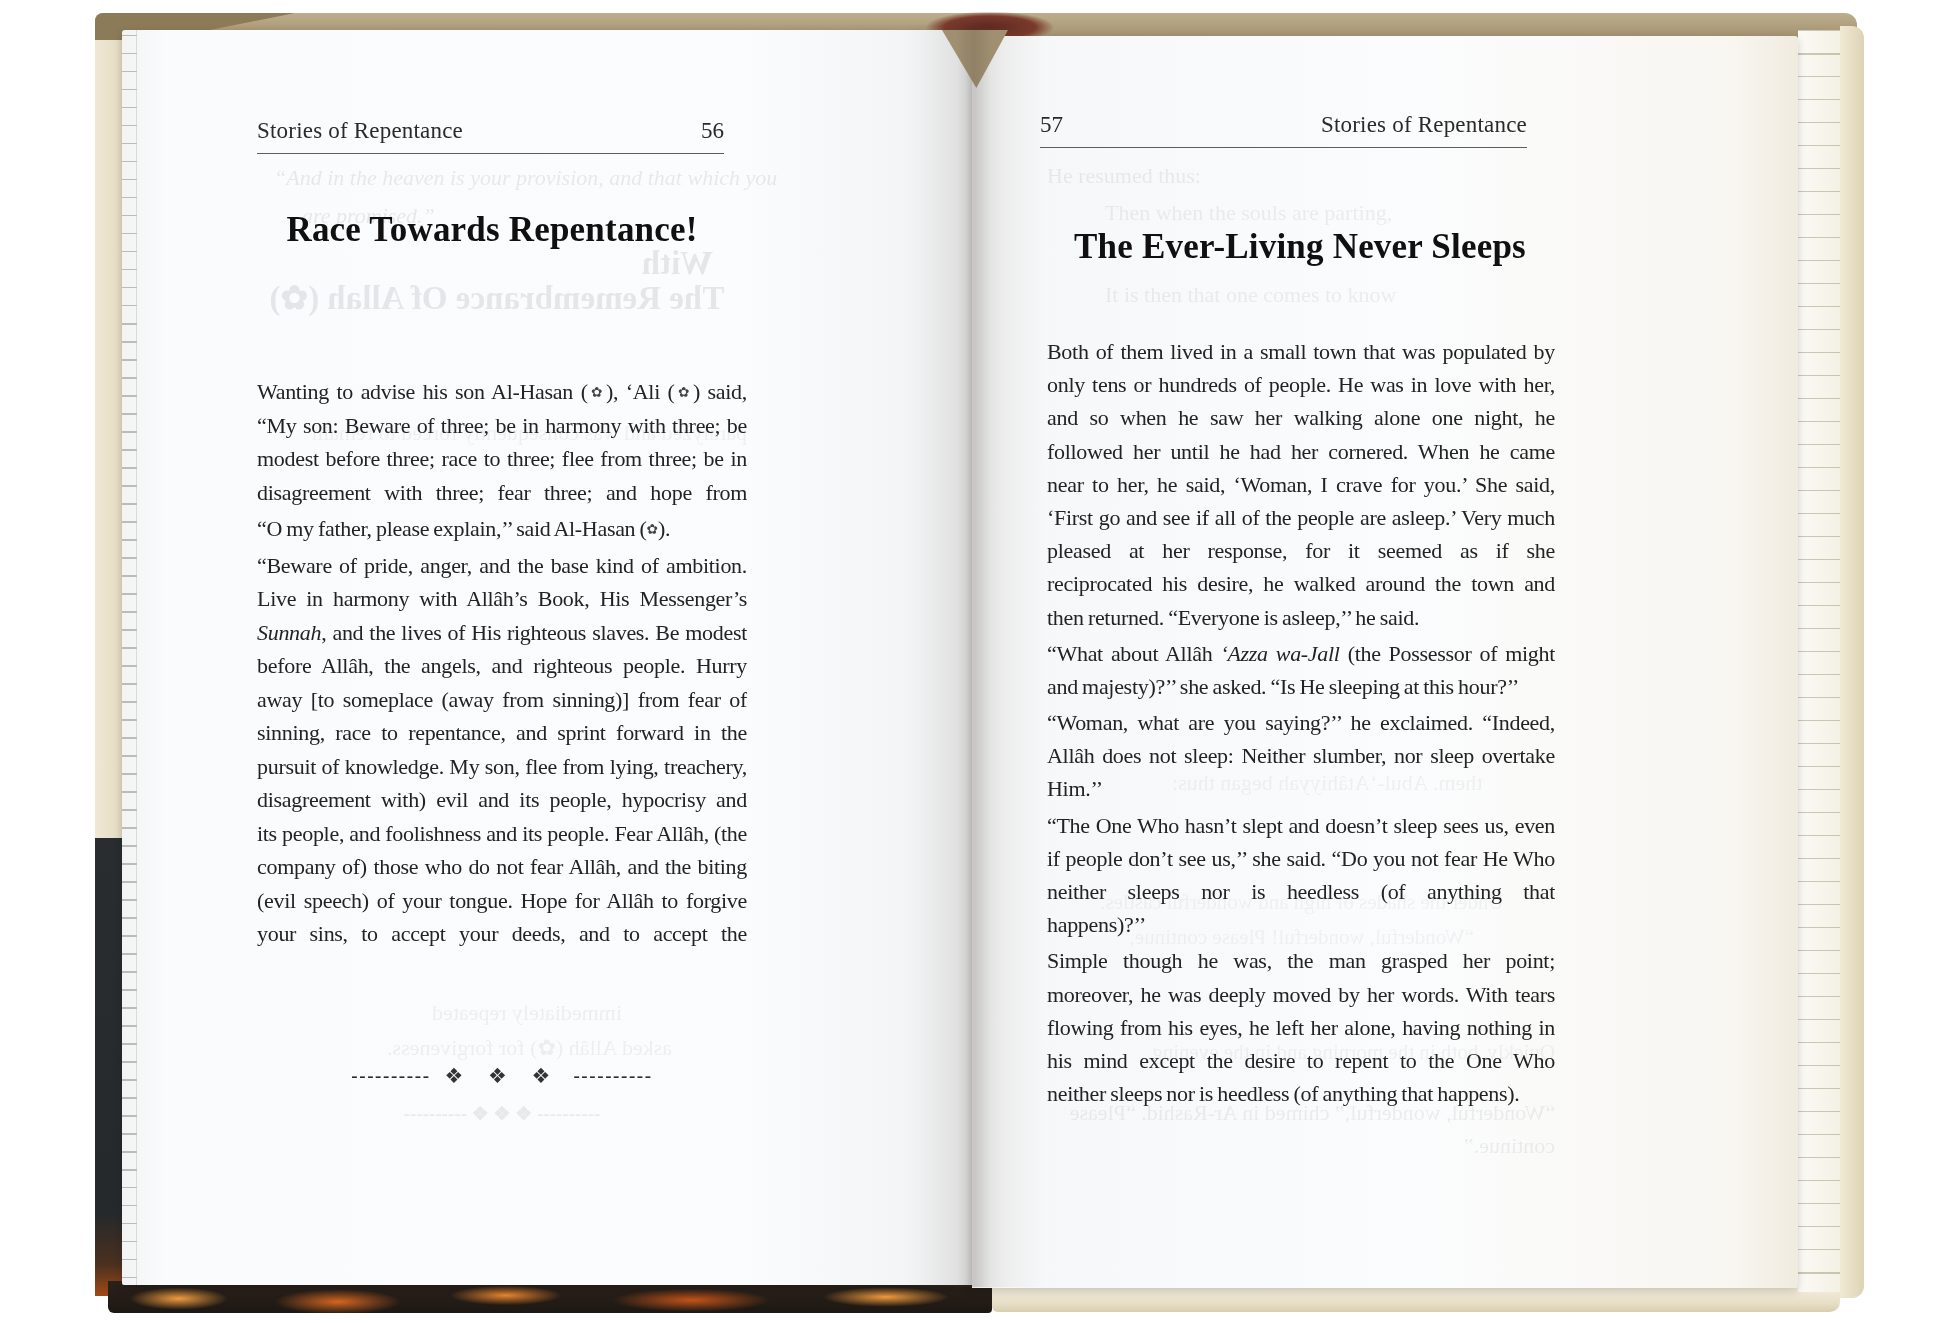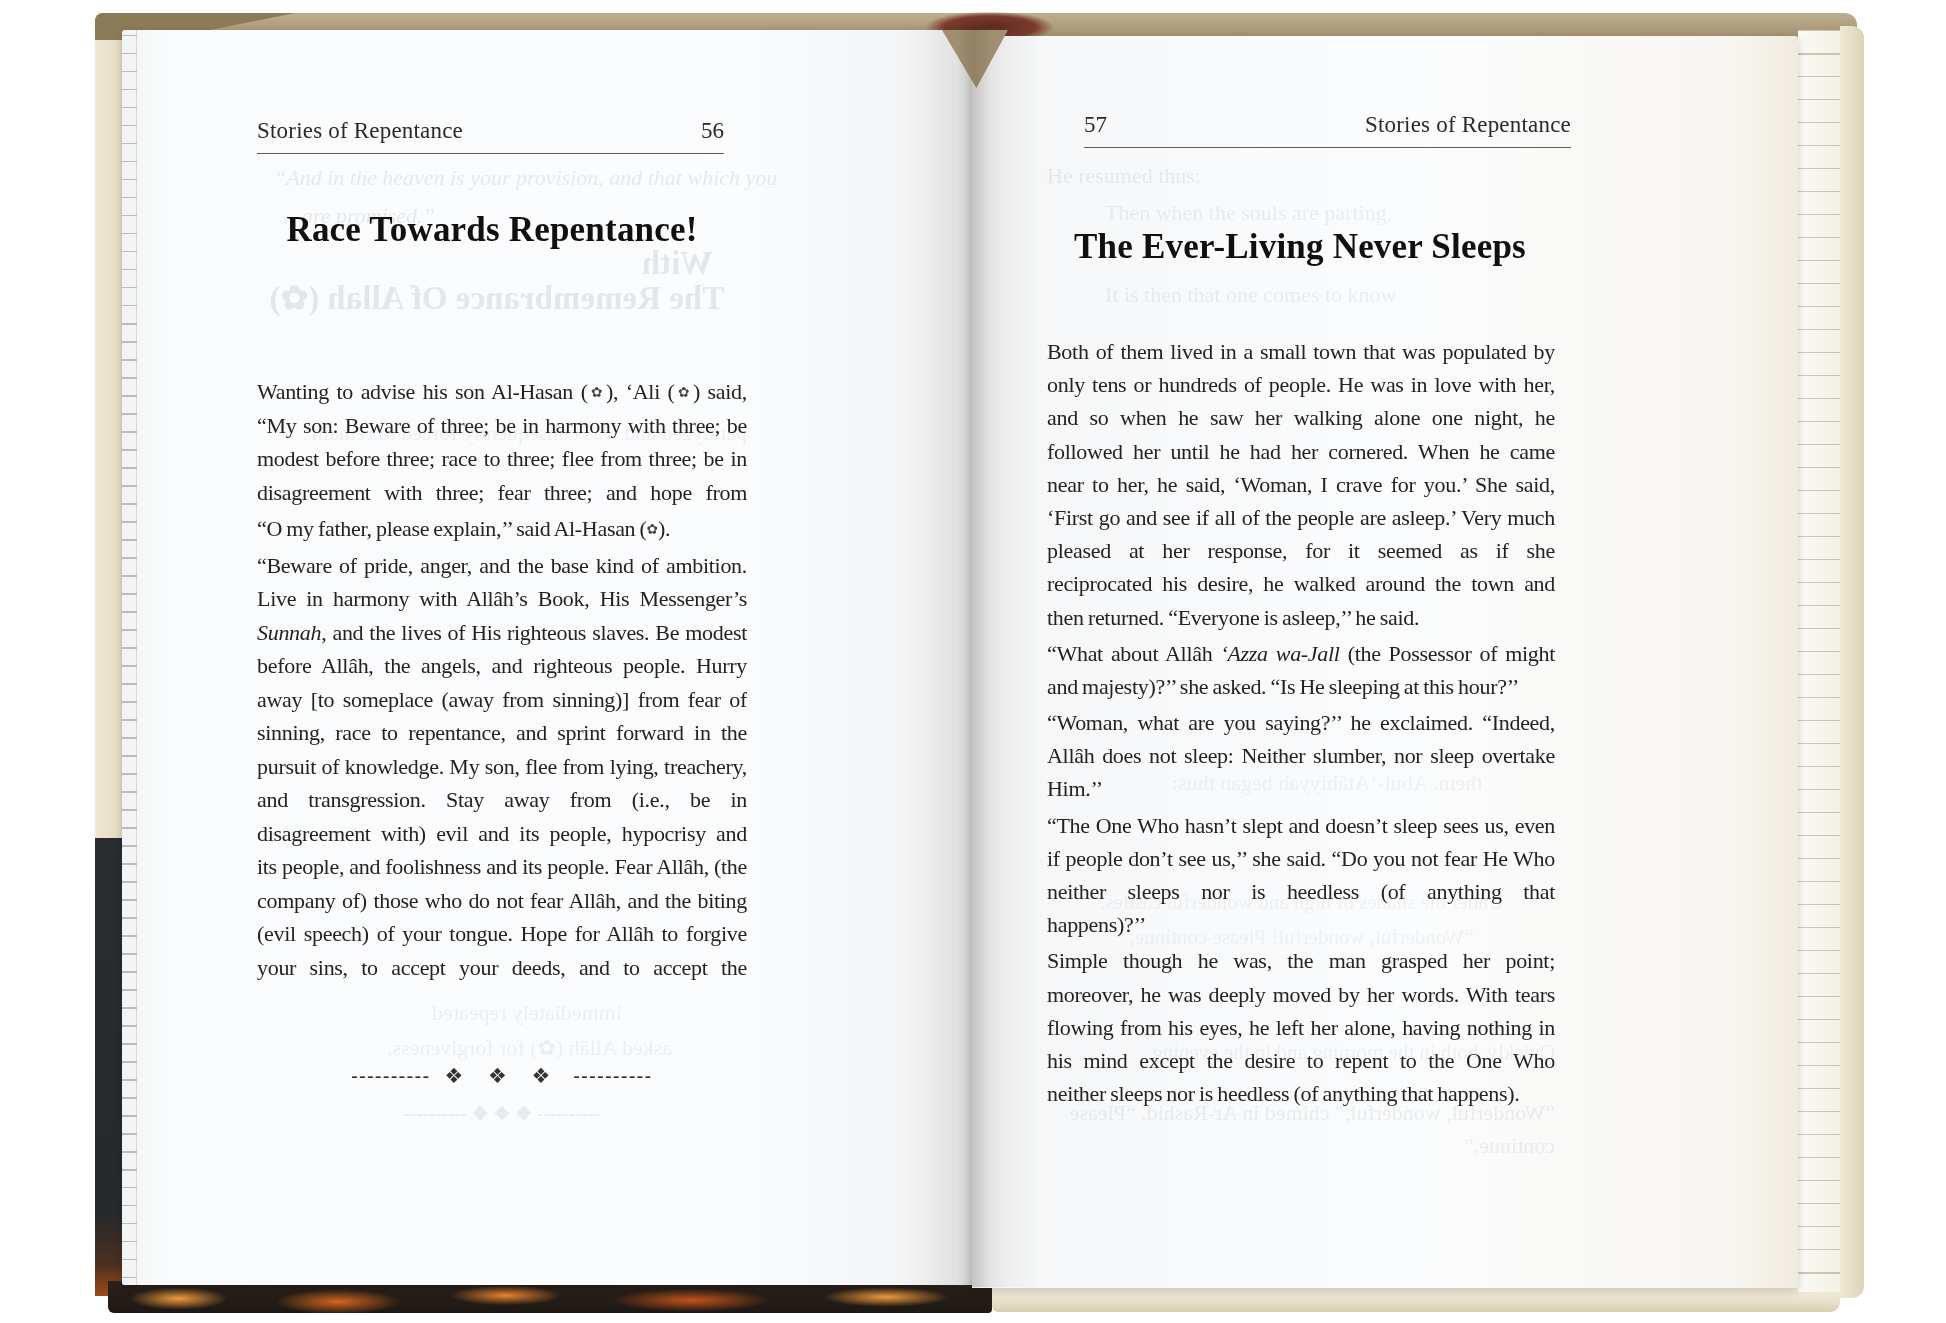--- a/index.html
+++ b/index.html
@@ -52,21 +52,21 @@
     border-right:1px solid rgba(190,190,190,0.5);}
   .gutter-shadow{position:absolute;left:903px;top:25px;width:142px;height:1262px;pointer-events:none;
     background:linear-gradient(90deg,rgba(0,0,0,0) 0%,rgba(90,80,70,0.08) 38%,rgba(60,50,40,0.20) 50%,rgba(90,80,70,0.08) 62%,rgba(0,0,0,0) 100%);}
   
   .running{position:absolute;display:flex;align-items:baseline;
     border-bottom:1.7px solid #5f5d59;padding-bottom:9px;font-size:23px;color:#2a2a2a;}
   .running .rh{letter-spacing:0.2px;}
   .running .sp{flex:1;}
   .running .num{font-style:normal;}
   .page-left .running{left:135px;top:88px;width:467px;}
-  .page-right .running{left:68px;top:76px;width:487px;margin-left:44px;}
+  .page-right .running{left:68px;top:76px;width:487px;}
   .chapter-title{position:absolute;text-align:center;font-weight:700;font-size:35px;color:#101010;letter-spacing:0.2px;}
   .page-left .chapter-title{left:120px;top:180px;width:500px;}
   .page-right .chapter-title{left:68px;top:191px;width:520px;}
   .body-col{position:absolute;font-size:22px;color:#232323;letter-spacing:-0.3px;word-spacing:-1px;}
   .page-left .body-col{left:135px;top:345px;width:490px;}
   .page-right .body-col{left:75px;top:299px;width:508px;}
   .para{margin:0 0 3px 0;}
   .line{text-align:justify;text-align-last:justify;overflow:hidden;white-space:normal;}
   .page-left .line{height:33.5px;line-height:33.5px;}
   .page-right .line{height:33.2px;line-height:33.2px;}
@@ -121,21 +121,20 @@
           <div class="line last">“O my father, please explain,’’ said Al-Hasan (<span class="hon">✿</span>).</div>
         </div>
         <div class="para">
           <div class="line">“Beware of pride, anger, and the base kind of ambition.</div>
           <div class="line">Live in harmony with Allâh’s Book, His Messenger’s</div>
           <div class="line"><i>Sunnah</i>, and the lives of His righteous slaves. Be modest</div>
           <div class="line">before Allâh, the angels, and righteous people. Hurry</div>
           <div class="line">away [to someplace (away from sinning)] from fear of</div>
           <div class="line">sinning, race to repentance, and sprint forward in the</div>
           <div class="line">pursuit of knowledge. My son, flee from lying, treachery,</div>
-          <div class="line">and transgression. Stay away from (i.e., be in</div>
           <div class="line">disagreement with) evil and its people, hypocrisy and</div>
           <div class="line">its people, and foolishness and its people. Fear Allâh, (the</div>
           <div class="line">company of) those who do not fear Allâh, and the biting</div>
           <div class="line">(evil speech) of your tongue. Hope for Allâh to forgive</div>
           <div class="line">your sins, to accept your deeds, and to accept the</div>
         </div>
       </div>
     <div class="divider">
       <span class="dash">----------</span>
       <span class="diamonds">❖ ❖ ❖</span>

